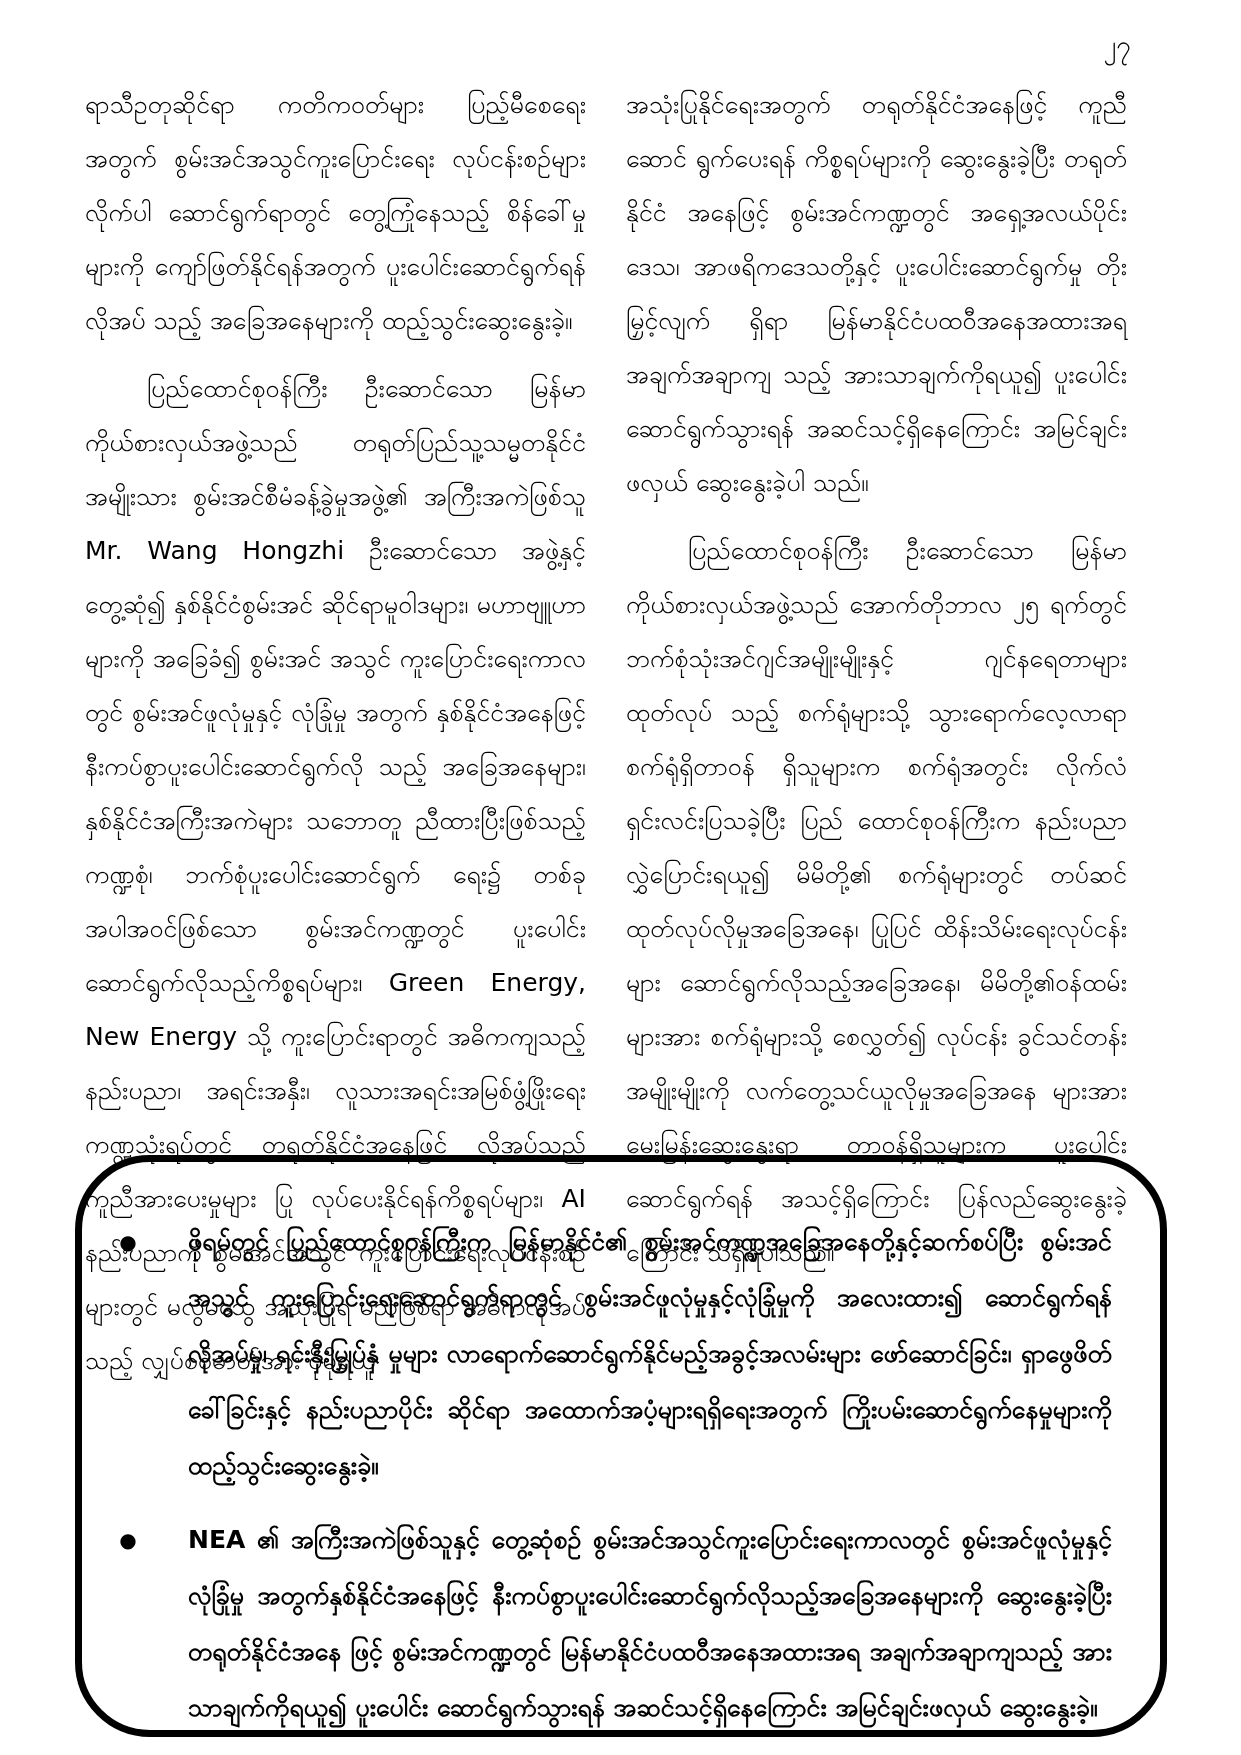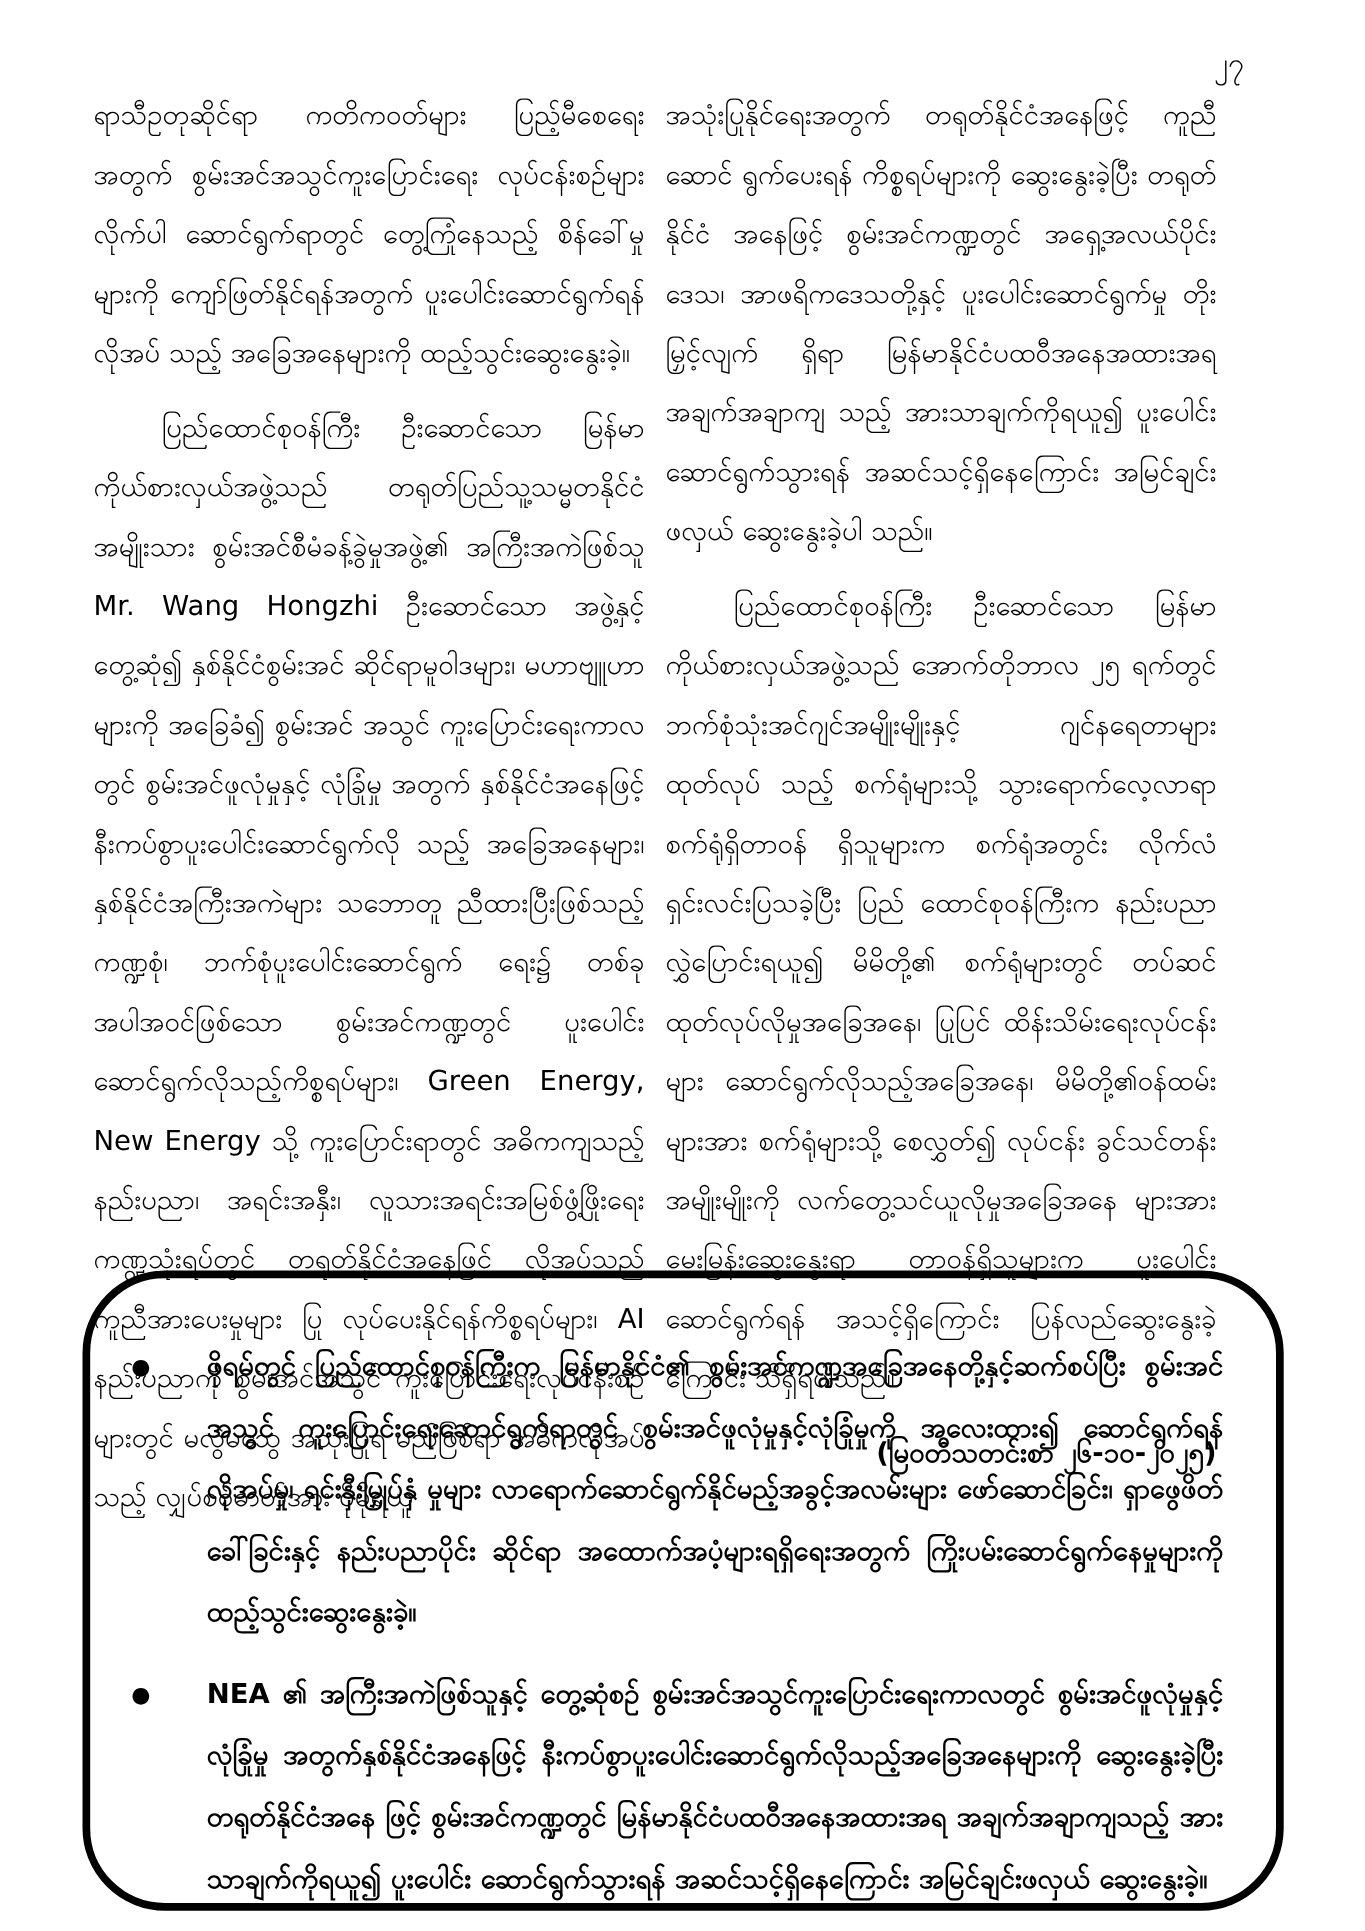--- a/index.html
+++ b/index.html
@@ -8,32 +8,32 @@
     position: relative;
     width: 1241px;
     height: 1755px;
     background: #ffffff;
     color: #000000;
     font-family: "DejaVu Sans", "Liberation Sans", sans-serif;
     overflow: hidden;
   }
   .page-number {
     position: absolute;
-    top: 40px;
+    top: 28px;
     right: 110px;
     font-size: 26px;
     font-weight: 400;
   }
   .columns {
     position: absolute;
     top: 78px;
     left: 85px;
     width: 1042px;
     display: flex;
-    gap: 19px;
+    gap: 40px;
   }
   .column {
     width: 501px;
     font-size: 25px;
     line-height: 54px;
     text-align: justify;
   }
   .para { margin-bottom: 0; }
   .para.indent { text-indent: 62px; }
   .para + .para { margin-top: 14px; }
@@ -81,21 +81,20 @@
   <div class="columns">
 
     <div class="column">
       <p class="para">ရာသီဥတုဆိုင်ရာ ကတိကဝတ်များ ပြည့်မီစေရေးအတွက် စွမ်းအင်အသွင်ကူးပြောင်းရေး လုပ်ငန်းစဉ်များ လိုက်ပါ ဆောင်ရွက်ရာတွင် တွေ့ကြုံနေသည့် စိန်ခေါ်မှုများကို ကျော်ဖြတ်နိုင်ရန်အတွက် ပူးပေါင်းဆောင်ရွက်ရန် လိုအပ် သည့် အခြေအနေများကို ထည့်သွင်းဆွေးနွေးခဲ့။</p>
       <p class="para indent">ပြည်ထောင်စုဝန်ကြီး ဦးဆောင်သော မြန်မာ ကိုယ်စားလှယ်အဖွဲ့သည် တရုတ်ပြည်သူ့သမ္မတနိုင်ငံ အမျိုးသား စွမ်းအင်စီမံခန့်ခွဲမှုအဖွဲ့၏ အကြီးအကဲဖြစ်သူ Mr. Wang Hongzhi ဦးဆောင်သော အဖွဲ့နှင့်တွေ့ဆုံ၍ နှစ်နိုင်ငံစွမ်းအင် ဆိုင်ရာမူဝါဒများ၊ မဟာဗျူဟာများကို အခြေခံ၍ စွမ်းအင် အသွင် ကူးပြောင်းရေးကာလတွင် စွမ်းအင်ဖူလုံမှုနှင့် လုံခြုံမှု အတွက် နှစ်နိုင်ငံအနေဖြင့် နီးကပ်စွာပူးပေါင်းဆောင်ရွက်လို သည့် အခြေအနေများ၊ နှစ်နိုင်ငံအကြီးအကဲများ သဘောတူ ညီထားပြီးဖြစ်သည့် ကဏ္ဍစုံ၊ ဘက်စုံပူးပေါင်းဆောင်ရွက် ရေး၌ တစ်ခုအပါအဝင်ဖြစ်သော စွမ်းအင်ကဏ္ဍတွင် ပူးပေါင်း ဆောင်ရွက်လိုသည့်ကိစ္စရပ်များ၊ Green Energy, New Energy သို့ ကူးပြောင်းရာတွင် အဓိကကျသည့် နည်းပညာ၊ အရင်းအနှီး၊ လူသားအရင်းအမြစ်ဖွံ့ဖြိုးရေးကဏ္ဍသုံးရပ်တွင် တရုတ်နိုင်ငံအနေဖြင့် လိုအပ်သည့်ကူညီအားပေးမှုများ ပြု လုပ်ပေးနိုင်ရန်ကိစ္စရပ်များ၊ AI နည်းပညာကို စွမ်းအင်အသွင် ကူးပြောင်းရေးလုပ်ငန်းစဉ်များတွင် မလွဲမသွေ အသုံးပြုရ မည်ဖြစ်ရာ အဓိကလိုအပ်သည့် လျှပ်စစ်ဓာတ်အား ပိုမိုရယူ</p>
     </div>
 
     <div class="column">
       <p class="para">အသုံးပြုနိုင်ရေးအတွက် တရုတ်နိုင်ငံအနေဖြင့် ကူညီဆောင် ရွက်ပေးရန် ကိစ္စရပ်များကို ဆွေးနွေးခဲ့ပြီး တရုတ်နိုင်ငံ အနေဖြင့် စွမ်းအင်ကဏ္ဍတွင် အရှေ့အလယ်ပိုင်းဒေသ၊ အာဖရိကဒေသတို့နှင့် ပူးပေါင်းဆောင်ရွက်မှု တိုးမြှင့်လျက် ရှိရာ မြန်မာနိုင်ငံပထဝီအနေအထားအရ အချက်အချာကျ သည့် အားသာချက်ကိုရယူ၍ ပူးပေါင်းဆောင်ရွက်သွားရန် အဆင်သင့်ရှိနေကြောင်း အမြင်ချင်းဖလှယ် ဆွေးနွေးခဲ့ပါ သည်။</p>
       <p class="para indent">ပြည်ထောင်စုဝန်ကြီး ဦးဆောင်သော မြန်မာ ကိုယ်စားလှယ်အဖွဲ့သည် အောက်တိုဘာလ ၂၅ ရက်တွင် ဘက်စုံသုံးအင်ဂျင်အမျိုးမျိုးနှင့် ဂျင်နရေတာများ ထုတ်လုပ် သည့် စက်ရုံများသို့ သွားရောက်လေ့လာရာ စက်ရုံရှိတာဝန် ရှိသူများက စက်ရုံအတွင်း လိုက်လံရှင်းလင်းပြသခဲ့ပြီး ပြည် ထောင်စုဝန်ကြီးက နည်းပညာလွှဲပြောင်းရယူ၍ မိမိတို့၏ စက်ရုံများတွင် တပ်ဆင်ထုတ်လုပ်လိုမှုအခြေအနေ၊ ပြုပြင် ထိန်းသိမ်းရေးလုပ်ငန်းများ ဆောင်ရွက်လိုသည့်အခြေအနေ၊ မိမိတို့၏ဝန်ထမ်းများအား စက်ရုံများသို့ စေလွှတ်၍ လုပ်ငန်း ခွင်သင်တန်းအမျိုးမျိုးကို လက်တွေ့သင်ယူလိုမှုအခြေအနေ များအား မေးမြန်းဆွေးနွေးရာ တာဝန်ရှိသူများက ပူးပေါင်း ဆောင်ရွက်ရန် အသင့်ရှိကြောင်း ပြန်လည်ဆွေးနွေးခဲ့ကြောင်း သိရှိရပါသည်။</p>
-      <p class="citation">(မြဝတီသတင်းစာ ၂၆-၁၀-၂၀၂၅)</p>
     </div>
 
   </div>
 
   <div class="highlight-box">
 
     <div class="bullet-item">
       <span class="bullet-marker">●</span>
       <span class="bullet-text">ဖိုရမ်တွင် ပြည်ထောင်စုဝန်ကြီးက မြန်မာနိုင်ငံ၏ စွမ်းအင်ကဏ္ဍအခြေအနေတို့နှင့်ဆက်စပ်ပြီး စွမ်းအင်အသွင် ကူးပြောင်းရေးဆောင်ရွက်ရာတွင် စွမ်းအင်ဖူလုံမှုနှင့်လုံခြုံမှုကို အလေးထား၍ ဆောင်ရွက်ရန် လိုအပ်မှု၊ ရင်းနှီးမြှုပ်နှံ မှုများ လာရောက်ဆောင်ရွက်နိုင်မည့်အခွင့်အလမ်းများ ဖော်ဆောင်ခြင်း၊ ရှာဖွေဖိတ်ခေါ်ခြင်းနှင့် နည်းပညာပိုင်း ဆိုင်ရာ အထောက်အပံ့များရရှိရေးအတွက် ကြိုးပမ်းဆောင်ရွက်နေမှုများကို ထည့်သွင်းဆွေးနွေးခဲ့။</span>
     </div>

